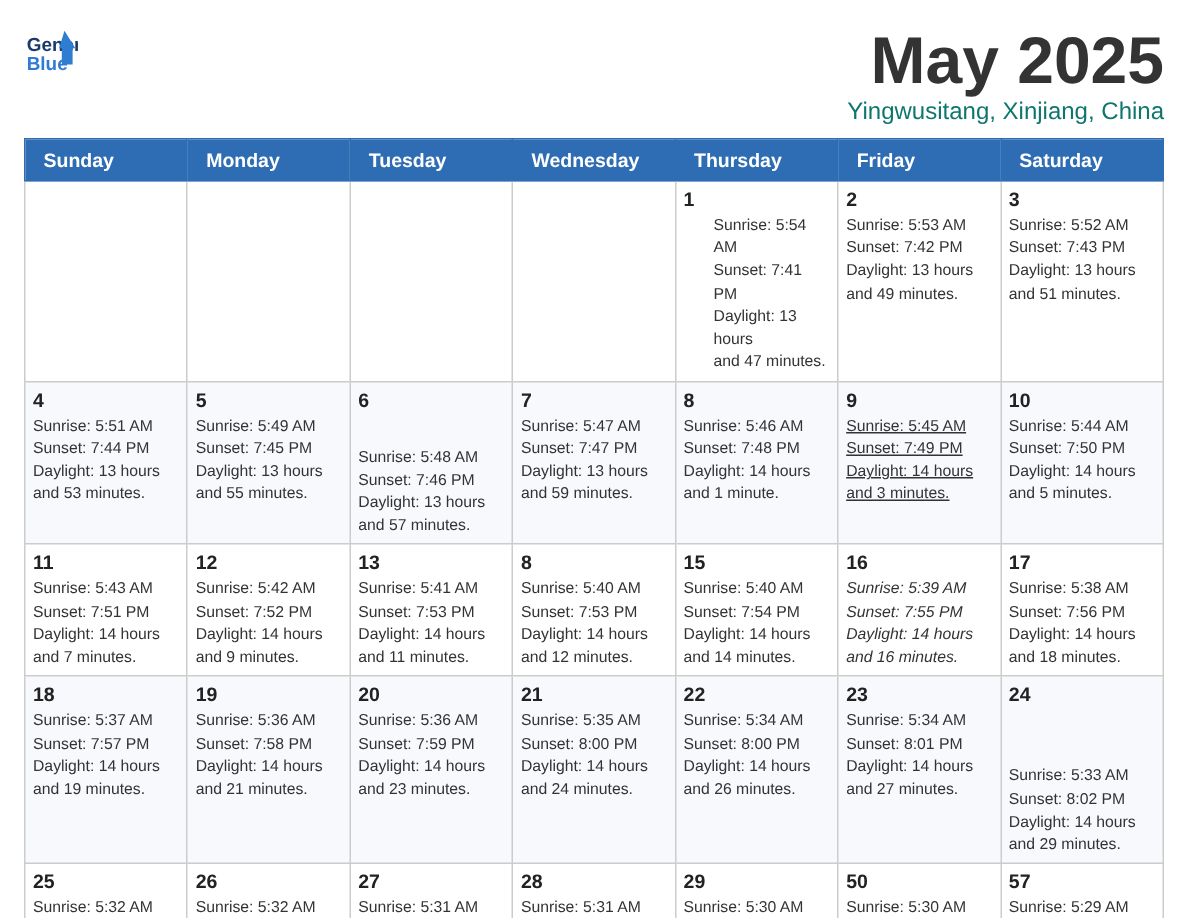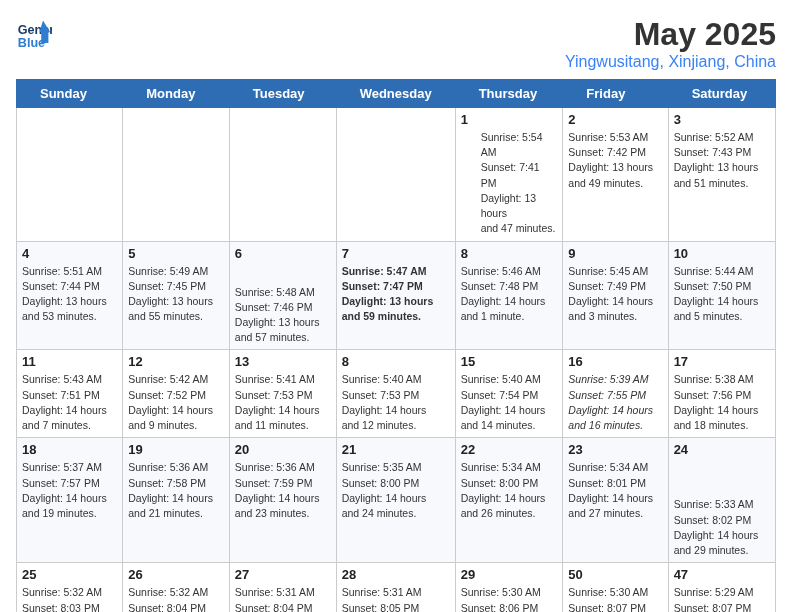--- a/index.html
+++ b/index.html
@@ -22,38 +22,38 @@
       gap: 4px;
     }
     .logo-icon {
       width: 36px;
       height: 36px;
     }
     .title-block {
       text-align: right;
     }
     .month-title {
-      font-size: 32px;
+      font-size: 44px;
       font-weight: bold;
       color: #333;
     }
     .location-title {
       font-size: 16px;
-      color: #3b82f6;
+      color: #0f766e;
     }
     table {
       width: 100%;
       border-collapse: collapse;
       font-size: 11px;
     }
     thead tr th {
       background-color: #2e6db4;
       color: #fff;
       text-align: left;
-      padding: 6px 23px;
+      padding: 6px 12px;
       font-size: 13px;
       font-weight: bold;
       border: 1px solid #2e6db4;
     }
     tbody tr td {
       border: 1px solid #ccc;
       vertical-align: top;
       padding: 4px 5px;
       width: 108px;
       min-height: 80px;
@@ -153,35 +153,35 @@
         </td>
         <td>
           <div class="day-number">6</div>
           <div class="day-info" style="white-space: pre-line; margin-top: 24px;">Sunrise: 5:48 AM
 Sunset: 7:46 PM
 Daylight: 13 hours
 and 57 minutes.</div>
         </td>
         <td>
           <div class="day-number">7</div>
-          <div class="day-info" style="white-space: pre-line; font-weight: bold;">Sunrise: 5:47 AM
+          <div class="day-info" style="white-space: pre-line;">Sunrise: 5:47 AM
 Sunset: 7:47 PM
 Daylight: 13 hours
 and 59 minutes.</div>
         </td>
         <td>
           <div class="day-number">8</div>
           <div class="day-info" style="white-space: pre-line;">Sunrise: 5:46 AM
 Sunset: 7:48 PM
 Daylight: 14 hours
 and 1 minute.</div>
         </td>
         <td>
           <div class="day-number">9</div>
-          <div class="day-info" style="white-space: pre-line;">Sunrise: 5:45 AM
+          <div class="day-info" style="white-space: pre-line; text-decoration: underline;">Sunrise: 5:45 AM
 Sunset: 7:49 PM
 Daylight: 14 hours
 and 3 minutes.</div>
         </td>
         <td>
           <div class="day-number">10</div>
           <div class="day-info" style="white-space: pre-line;">Sunrise: 5:44 AM
 Sunset: 7:50 PM
 Daylight: 14 hours
 and 5 minutes.</div>
@@ -326,21 +326,21 @@
 and 35 minutes.</div>
         </td>
         <td>
           <div class="day-number">50</div>
           <div class="day-info" style="white-space: pre-line;">Sunrise: 5:30 AM
 Sunset: 8:07 PM
 Daylight: 14 hours
 and 36 minutes.</div>
         </td>
         <td>
-          <div class="day-number">47</div>
+          <div class="day-number">57</div>
           <div class="day-info" style="white-space: pre-line;">Sunrise: 5:29 AM
 Sunset: 8:07 PM
 Daylight: 14 hours
 and 38 minutes.</div>
         </td>
       </tr>
     </tbody>
 </table>
 
 </body></html>

